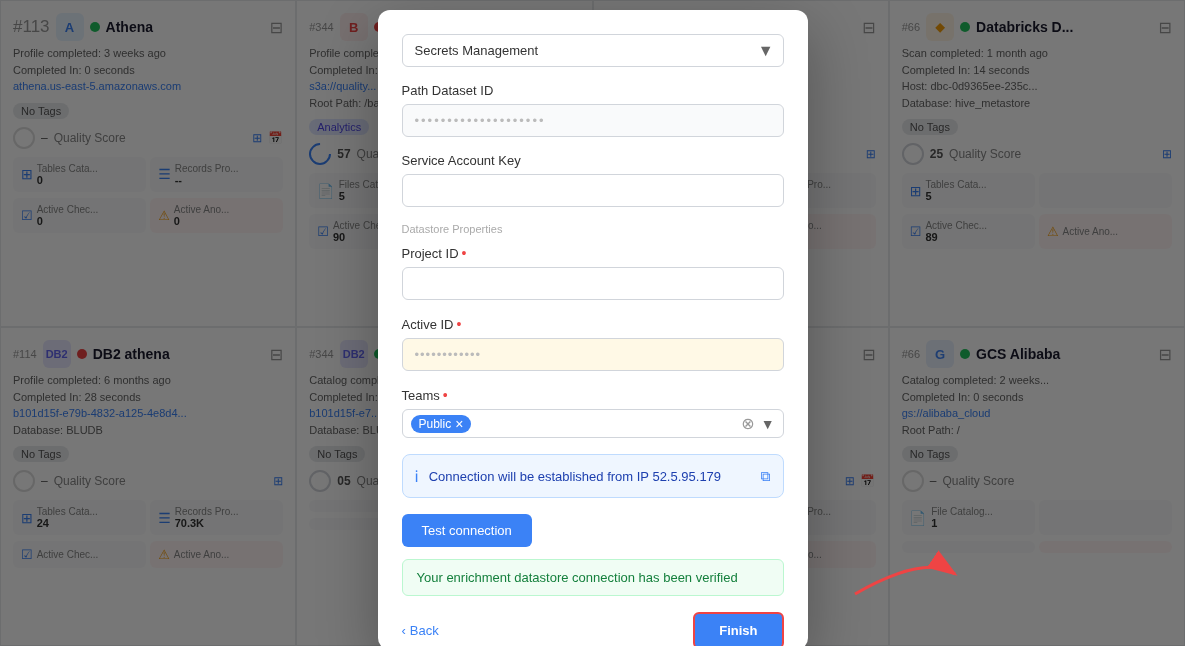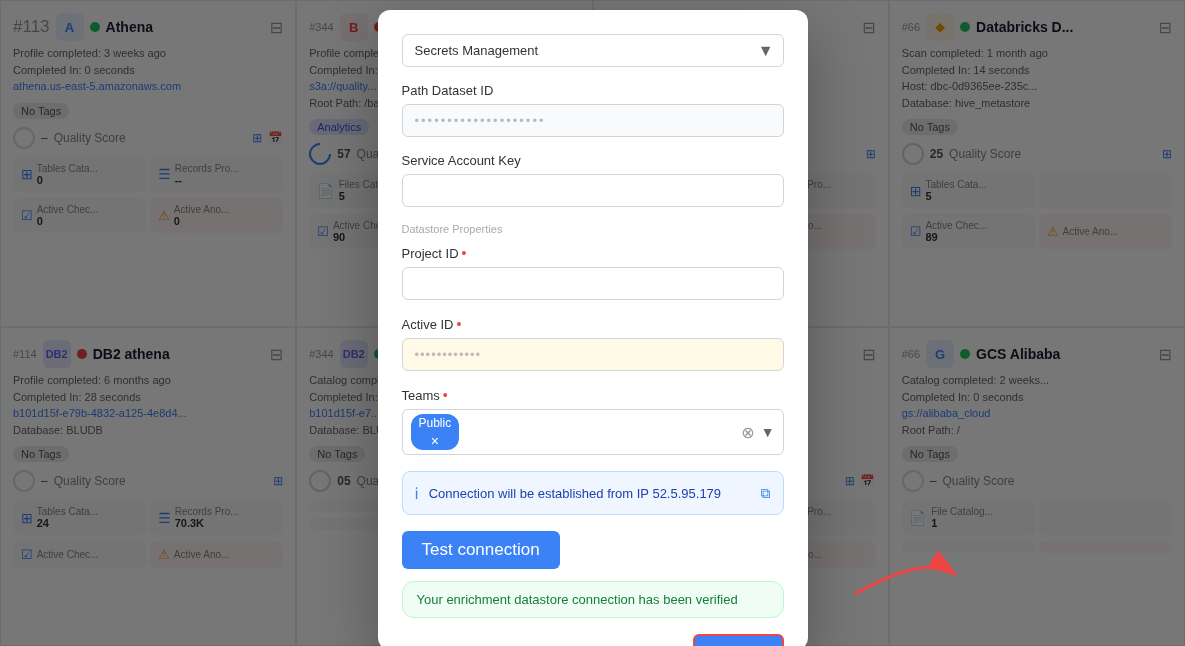--- a/index.html
+++ b/index.html
@@ -270,21 +270,20 @@
 
     .tag-chip {
       display: flex;
       align-items: center;
       gap: 4px;
       background: #3b82f6;
       color: #fff;
       padding: 2px 8px;
       border-radius: 12px;
       font-size: 12px;
-      flex-direction: column;
     }
 
     .tag-chip-remove {
       cursor: pointer;
       font-size: 14px;
       line-height: 1;
     }
 
     .tags-controls {
       margin-left: auto;
@@ -318,30 +317,30 @@
       cursor: pointer;
       font-size: 14px;
     }
 
     .btn-test {
       background: #3b82f6;
       color: #fff;
       border: none;
       border-radius: 6px;
       padding: 9px 20px;
-      font-size: 17px;
+      font-size: 13px;
       font-weight: 500;
       cursor: pointer;
       margin-bottom: 12px;
     }
 
     .success-banner {
       background: #f0fdf4;
       border: 1px solid #bbf7d0;
-      border-radius: 12px;
+      border-radius: 6px;
       padding: 10px 14px;
       font-size: 13px;
       color: #15803d;
       margin-bottom: 16px;
     }
 
     .modal-footer {
       display: flex;
       align-items: center;
       justify-content: space-between;

